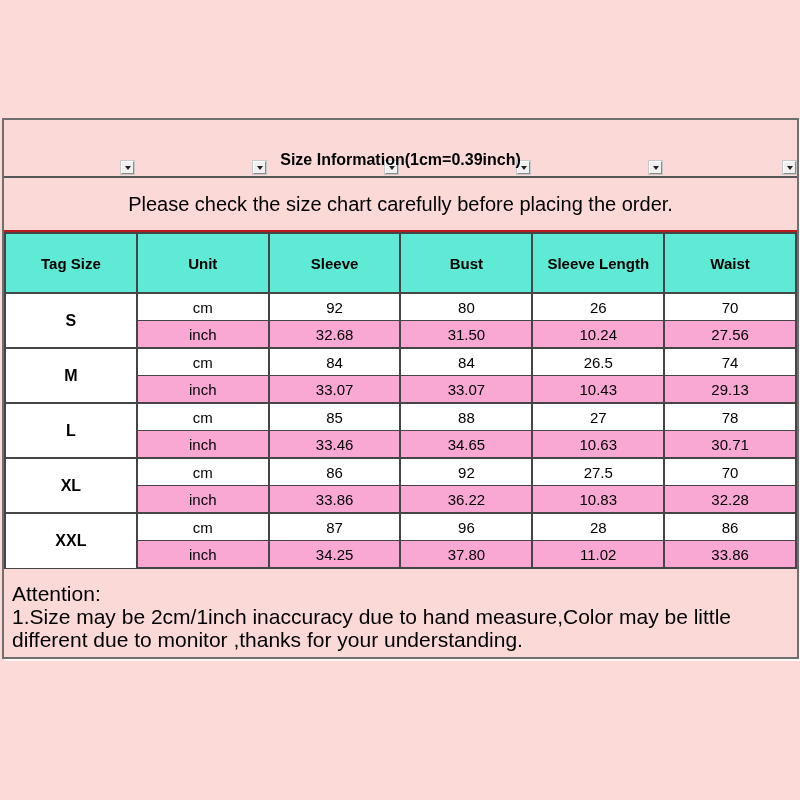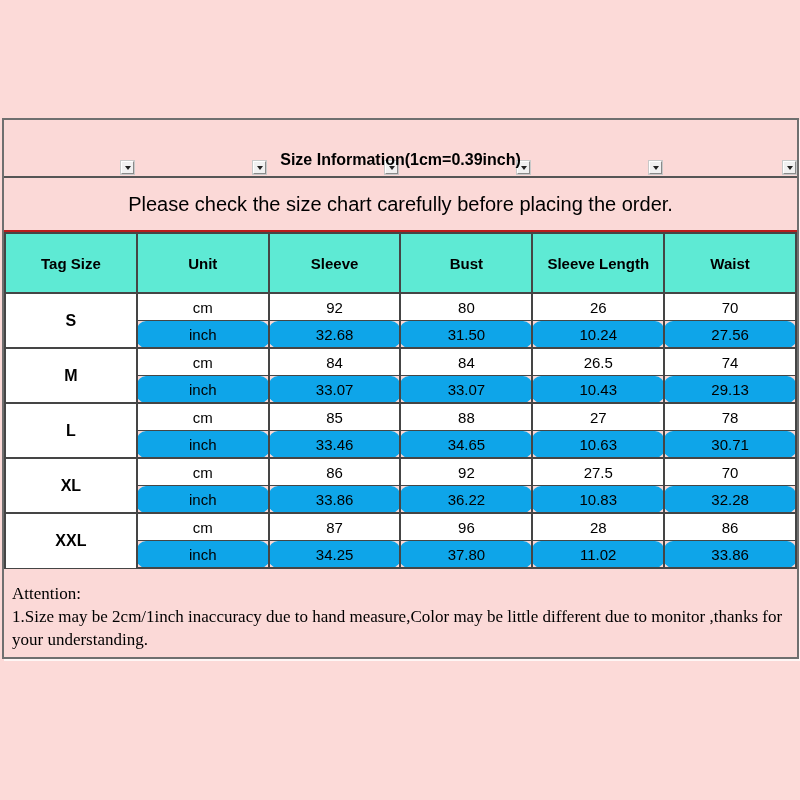--- a/index.html
+++ b/index.html
@@ -85,33 +85,32 @@
     overflow:hidden;
   }
   .size-table th {
     height:58px;
     font-size:15px;
     font-weight:bold;
     background:#5eead4;
   }
   .size-table td { height:26px; font-size:15px; }
   .size-table tr.row-cm  td { background:#ffffff; border-bottom-width:1px; }
-  .size-table tr.row-inch td { background:#0ea5e9; border-top-width:1px;border-radius:9px; }
+  .size-table tr.row-inch td { background:#f9a8d4; border-top-width:1px; }
   .size-table td.tag-cell {
     background:#fbd9d7;
     font-weight:bold;
     font-size:16px;
     border-bottom-width:2px;
   }
   .attention {
     padding:13px 8px 6px 8px;
-    font-size:17px;
+    font-size:21px;
     line-height:23px;
     min-height:62px;
-    font-family:Liberation Serif, serif;
   }
   .attention p { margin:0; }
 </style>
 </head>
 <body>
 
 <div class="panel">
 
   <div class="title-row">
     <button class="filter-btn">

